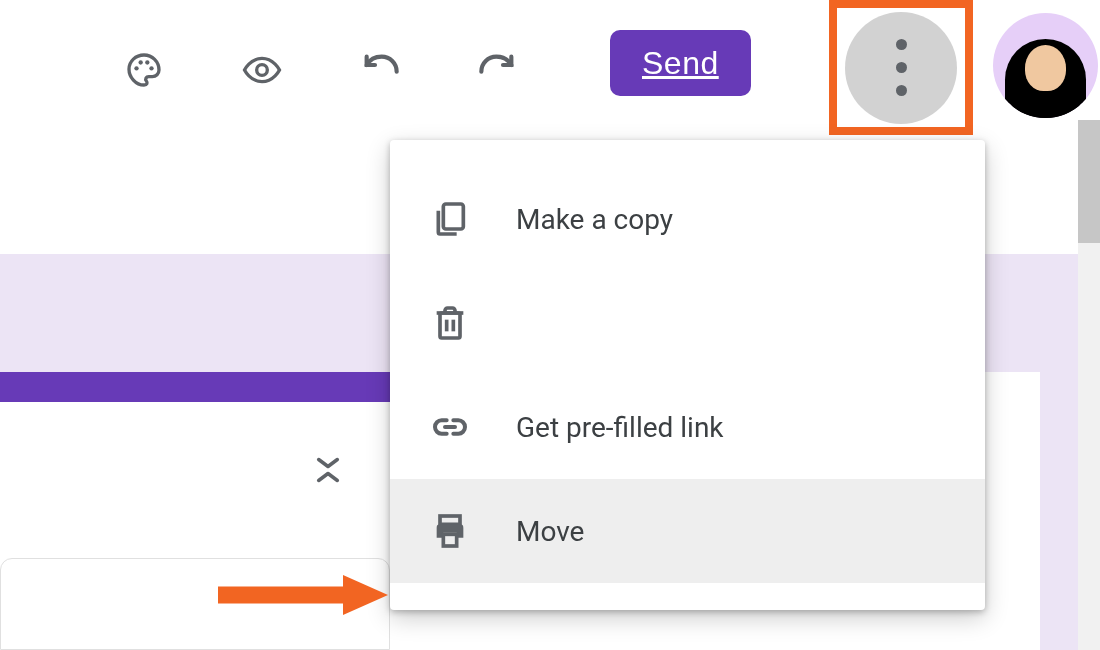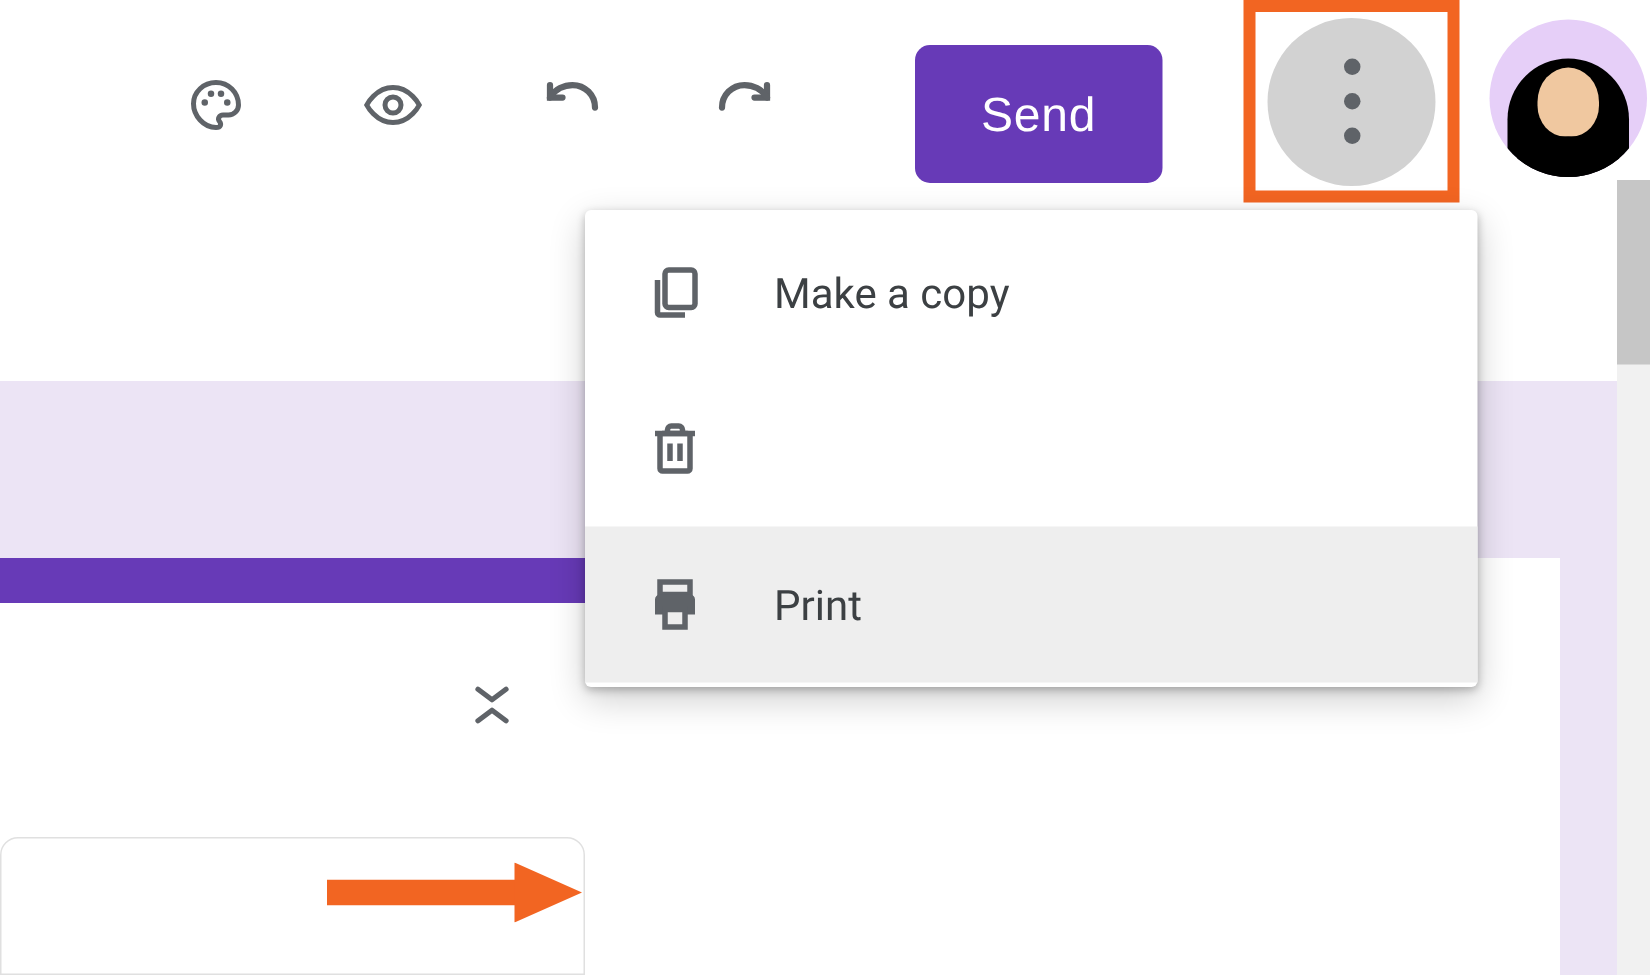--- a/index.html
+++ b/index.html
@@ -31,30 +31,31 @@
       justify-content: center;
       margin-right: 70px;
       cursor: pointer;
     }
     .tool-icon svg { width: 40px; height: 40px; }
 
     .send-btn {
       position: absolute;
       left: 610px;
       top: 30px;
-      height: 92px;
-      padding: 0 44px;
+      height: 66px;
+      padding: 0 32px;
       background: #673ab7;
       color: #fff;
       border: none;
       border-radius: 10px;
       font-size: 32px;
       font-weight: 400;
       cursor: pointer;
       letter-spacing: 0.5px;
+      text-decoration: underline;
     }
 
     .more-btn-wrap {
       position: absolute;
       left: 829px;
       top: 0;
       width: 144px;
       height: 135px;
       border: 8px solid #f26522;
       display: flex;
@@ -114,21 +115,21 @@
 
     
     .menu {
       position: absolute;
       left: 390px;
       top: 140px;
       width: 595px;
       background: #fff;
       border-radius: 4px;
       box-shadow: 0 2px 6px rgba(0,0,0,0.25), 0 8px 24px rgba(0,0,0,0.2);
-      padding: 3px 0;
+      padding: 27px 0;
     }
     .menu-item {
       height: 104px;
       display: flex;
       align-items: center;
       padding-left: 38px;
       cursor: pointer;
       font-size: 28px;
       color: #3c4043;
     }
@@ -229,30 +230,40 @@
       <svg viewBox="0 0 24 24">
           <path d="M4 6h16" stroke="#5f6368" stroke-width="2.2"></path>
           <path d="M9 6V4.5A1.5 1.5 0 0 1 10.5 3h3A1.5 1.5 0 0 1 15 4.5V6" fill="none" stroke="#5f6368" stroke-width="2.2"></path>
           <rect x="6" y="6" width="12" height="15" rx="1" fill="none" stroke="#5f6368" stroke-width="2.2"></rect>
           <line x1="10" y1="10" x2="10" y2="17" stroke="#5f6368" stroke-width="2.2"></line>
           <line x1="14" y1="10" x2="14" y2="17" stroke="#5f6368" stroke-width="2.2"></line>
         </svg>
     </span>
   </div>
 
+  <div class="menu-item">
+    <span class="mi-icon">
+      <svg viewBox="0 0 24 24">
+          <path d="M9 12h6" stroke="#5f6368" stroke-width="2.4" stroke-linecap="round"></path>
+          <path d="M10 8H7a4 4 0 0 0 0 8h3" fill="none" stroke="#5f6368" stroke-width="2.4" stroke-linecap="round"></path>
+          <path d="M14 8h3a4 4 0 0 1 0 8h-3" fill="none" stroke="#5f6368" stroke-width="2.4" stroke-linecap="round"></path>
+        </svg>
+    </span>
+    <span>Get pre-filled link</span>
+  </div>
 
   <div class="menu-item hover">
     <span class="mi-icon">
       <svg viewBox="0 0 24 24">
           <rect x="6" y="3" width="12" height="5" fill="none" stroke="#5f6368" stroke-width="2.2"></rect>
           <path d="M4 10a2 2 0 0 1 2-2h12a2 2 0 0 1 2 2v6h-4v-3H8v3H4v-6z" fill="#5f6368"></path>
           <rect x="8" y="14" width="8" height="7" fill="none" stroke="#5f6368" stroke-width="2.2"></rect>
         </svg>
     </span>
-    <span>Print</span>
+    <span>Move</span>
   </div>
 
 </div>
 
 <svg class="anno-arrow" viewBox="0 0 170 40">
   <line x1="0" y1="20" x2="130" y2="20" stroke="#f26522" stroke-width="17"></line>
   <polygon points="125,0 170,20 125,40" fill="#f26522"></polygon>
 </svg>
 
 </body></html>

